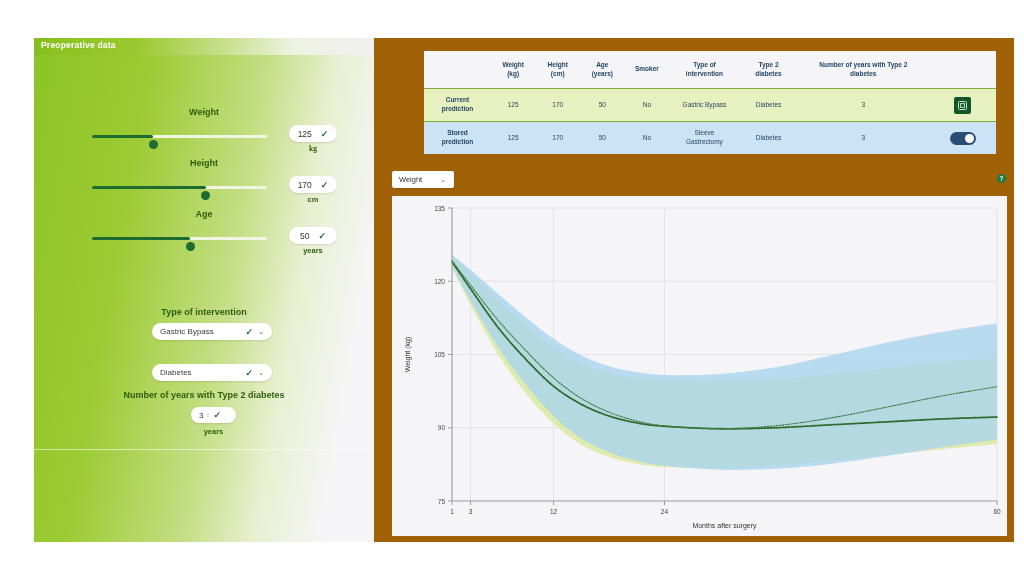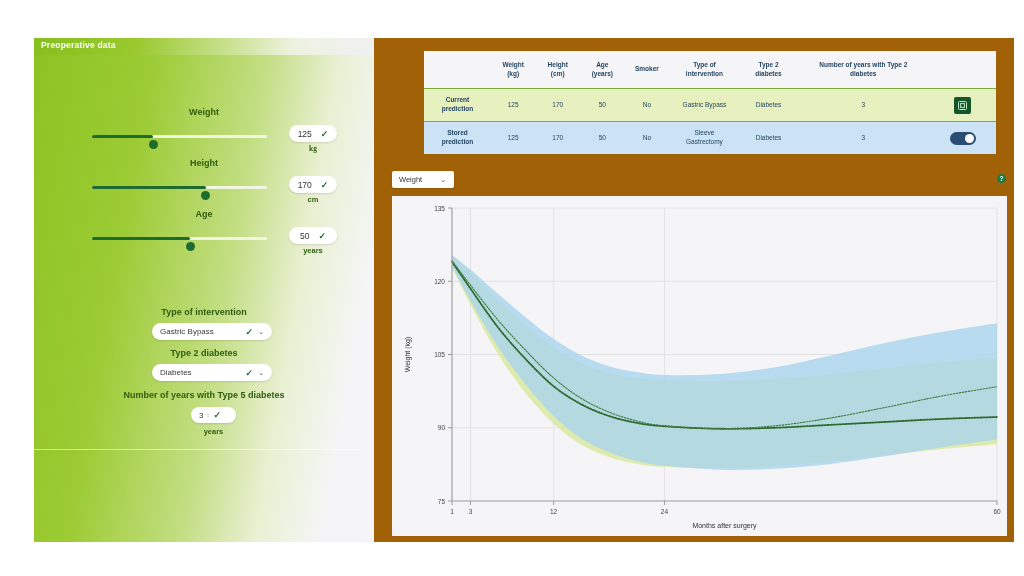--- a/index.html
+++ b/index.html
@@ -134,28 +134,27 @@
     <div class="unit" style="left:255px;top:208px;width:48px;">years</div>
 
 
     <div class="field-label" style="top:269px;">Type of intervention</div>
     <div class="sel" style="top:285px;">
       <span class="stxt">Gastric Bypass</span>
       <span class="schk">✓</span>
       <span class="schev">⌄</span>
     </div>
 
-    <div class="field-label" style="top:310px;">Type 2 diabetes</div>
     <div class="sel" style="top:326px;">
       <span class="stxt">Diabetes</span>
       <span class="schk">✓</span>
       <span class="schev">⌄</span>
     </div>
 
-    <div class="field-label" style="top:352px;">Number of years with Type 5 diabetes</div>
+    <div class="field-label" style="top:352px;">Number of years with Type 2 diabetes</div>
     <div id="stepper">
       <span class="sv">3</span>
       <span class="spin">↕</span>
       <span class="sck">✓</span>
     </div>
     <div class="unit" style="left:157px;top:389px;width:45px;">years</div>
 
     <div id="divider"></div>
 
   </div>

